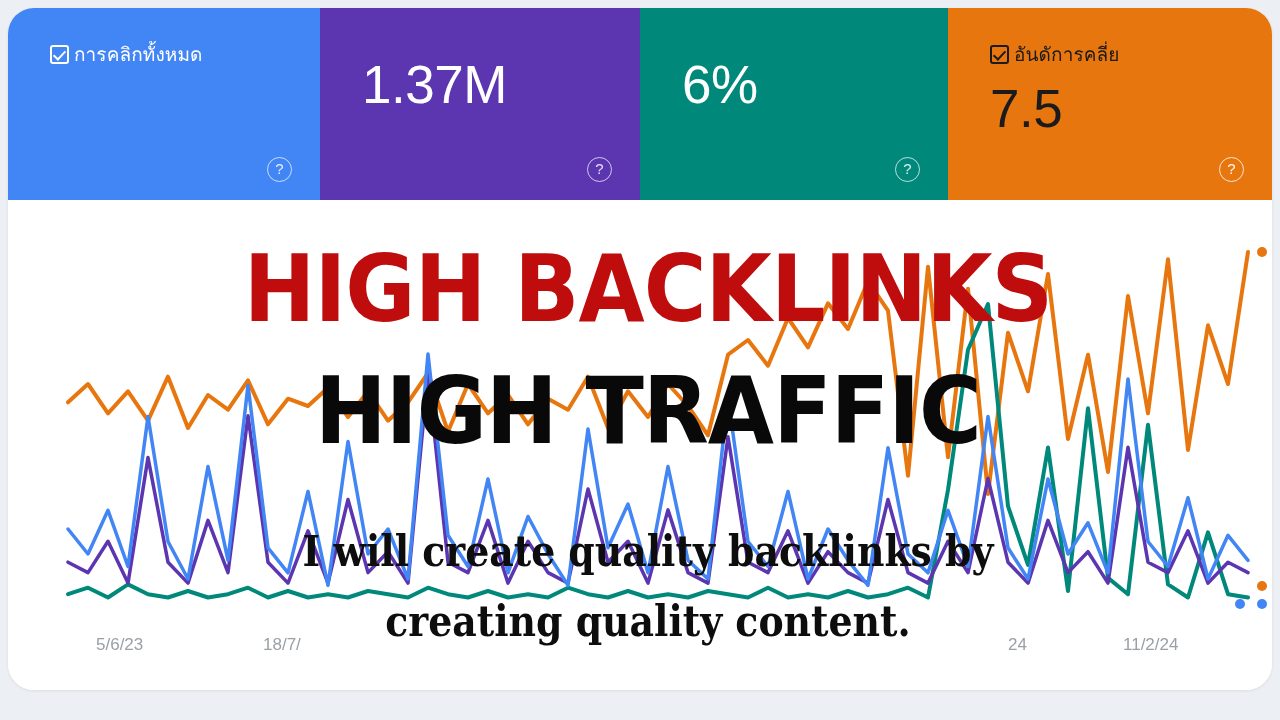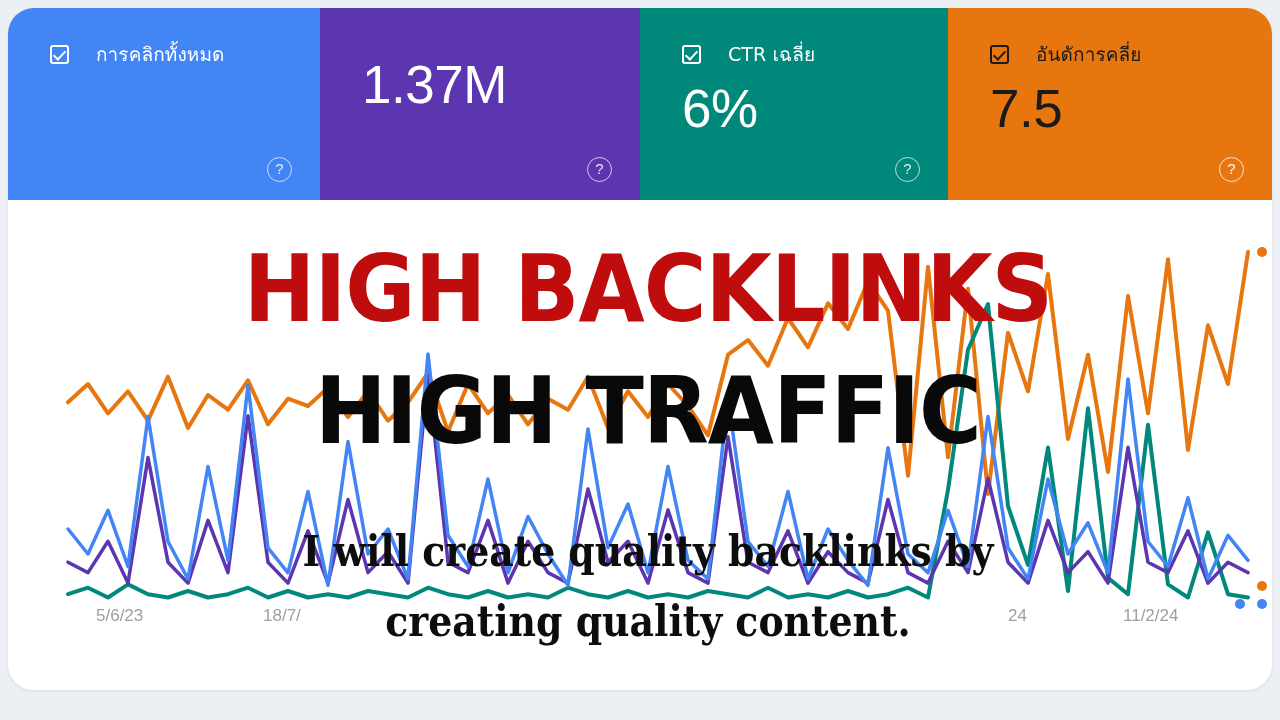--- a/index.html
+++ b/index.html
@@ -52,21 +52,21 @@
     overflow: hidden;
   }
   .metric-card.c0 { width: 312px; background: #4285f4; }
   .metric-card.c1 { width: 320px; background: #5c35b0; }
   .metric-card.c2 { width: 308px; background: #00897b; }
   .metric-card.c3 { width: 324px; background: #e8760e; color: #1b1b1b; }
 
   .metric-head {
     display: flex;
     align-items: center;
-    gap: 27px;
+    gap: 5px;
     height: 24px;
   }
 
   .chk {
     width: 19px;
     height: 19px;
     border: 2px solid #ffffff;
     border-radius: 3px;
     box-sizing: border-box;
     position: relative;
@@ -137,21 +137,21 @@
     left: 0;
     top: 0;
     width: 1264px;
     height: 420px;
     display: block;
   }
 
   .x-axis {
     position: absolute;
     left: 0;
-    bottom: 60px;
+    bottom: 31px;
     width: 1264px;
     height: 24px;
     margin-top: 32px;
   }
   .x-tick {
     position: absolute;
     font-size: 17px;
     color: #9aa0a6;
     font-family: "Liberation Sans", "DejaVu Sans", sans-serif;
     white-space: nowrap;
@@ -221,24 +221,20 @@
         </div>
         <div class="help-icon">?</div>
       </div>
 
       <div class="metric-card c1">
         <div class="metric-value">1.37M</div>
         <div class="help-icon">?</div>
       </div>
 
       <div class="metric-card c2">
-        <div class="metric-head">
-          <span class="chk"></span>
-          <span class="metric-label">CTR เฉลี่ย</span>
-        </div>
         <div class="metric-value">6%</div>
         <div class="help-icon">?</div>
       </div>
 
       <div class="metric-card c3">
         <div class="metric-head">
           <span class="chk"></span>
           <span class="metric-label">อันดัการคลี่ย</span>
         </div>
         <div class="metric-value">7.5</div>

